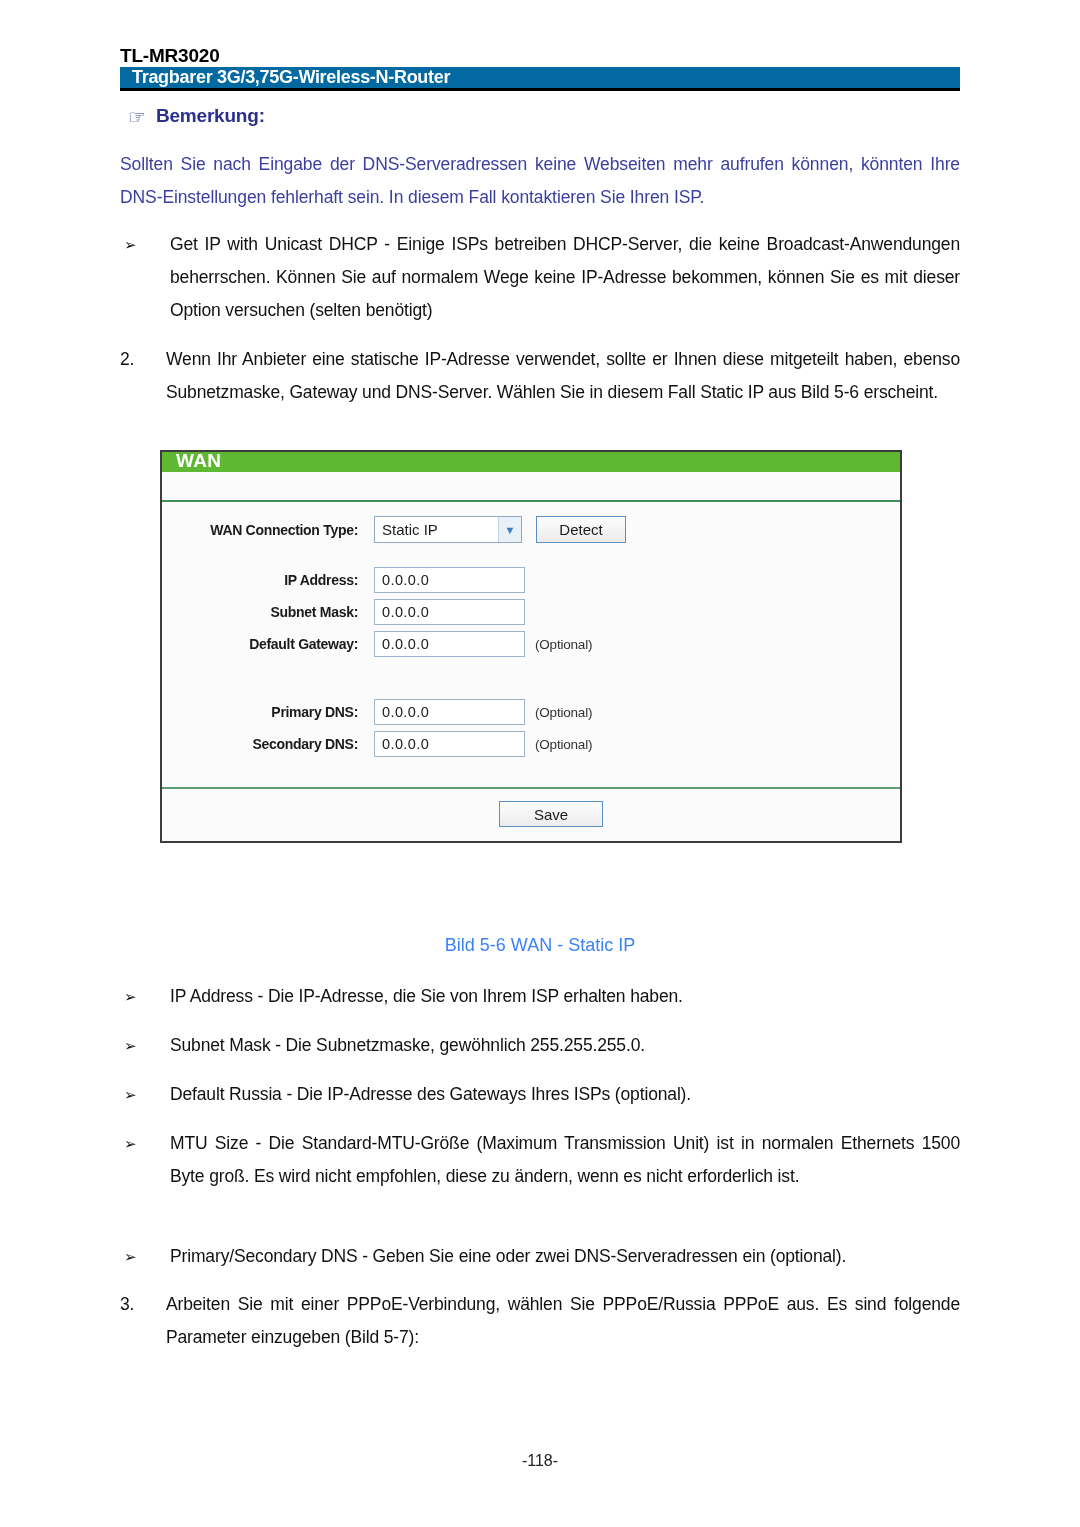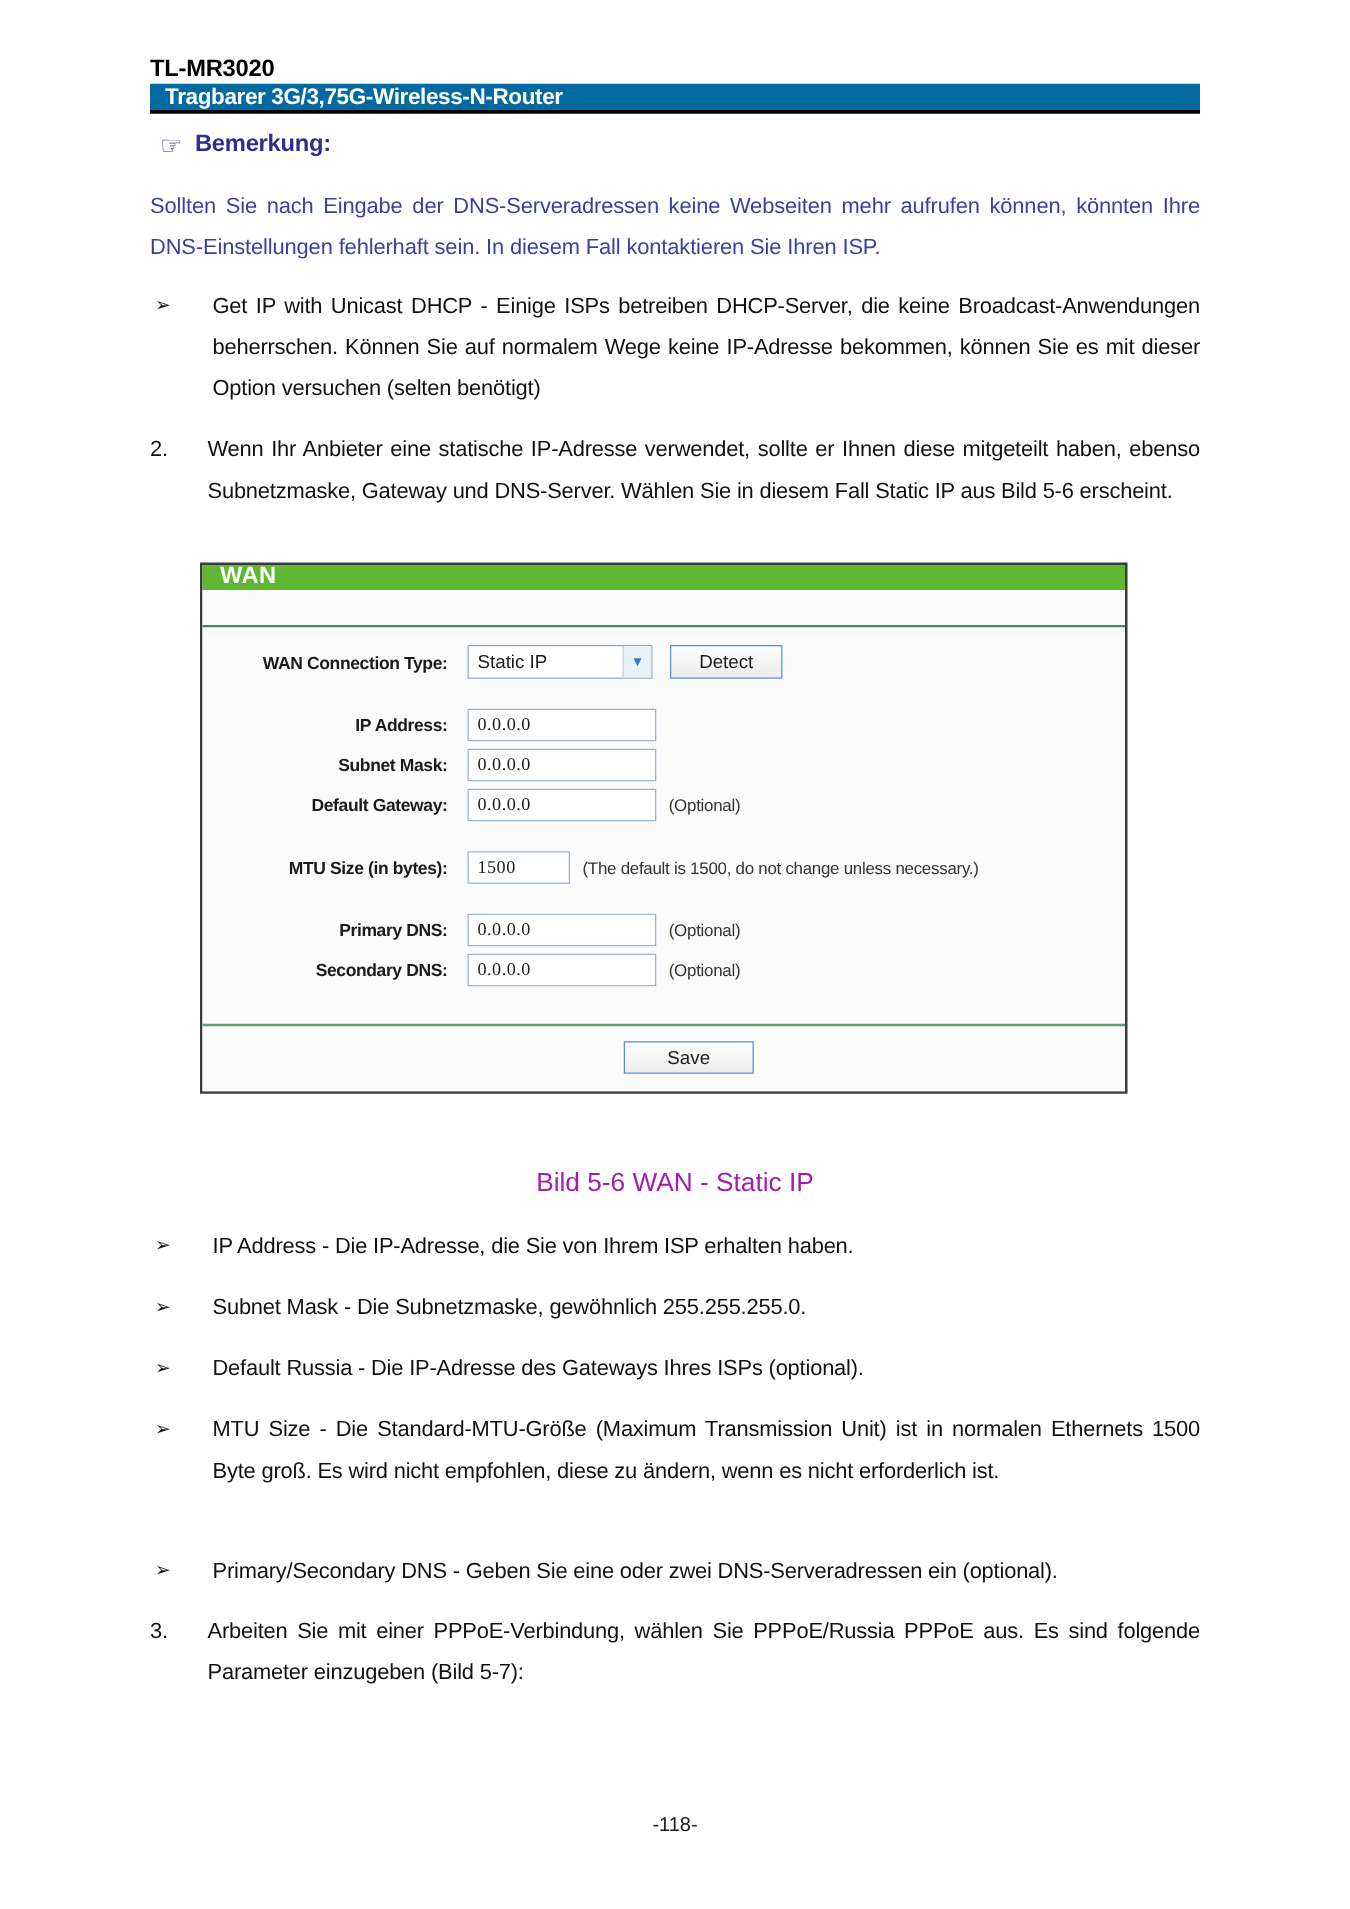--- a/index.html
+++ b/index.html
@@ -189,21 +189,20 @@
     box-sizing: border-box;
     height: 26px;
     border: 1px solid #9cb4cd;
     background: #ffffff;
     font-size: 14.5px;
     color: #1b1b1b;
     display: flex;
     align-items: center;
     padding-left: 7px;
     letter-spacing: 0.4px;
-    font-family: Liberation Serif, serif;
   }
   .txtbox.w-ip { width: 151px; }
   .txtbox.w-mtu { width: 82px; }
 
   .selbox {
     box-sizing: border-box;
     width: 148px;
     height: 27px;
     border: 1px solid #8fa8c4;
     background: #ffffff;
@@ -249,22 +248,22 @@
     background: #fbfbfb;
   }
   .spacer-md { height: 18px; }
 
   .fig-caption {
     position: absolute;
     left: 120px;
     top: 935px;
     width: 840px;
     text-align: center;
-    font-size: 21px;
-    color: #a21caf;
+    font-size: 18px;
+    color: #3b82f6;
   }
 
   .page-footer {
     position: absolute;
     left: 0;
     top: 1452px;
     width: 1080px;
     text-align: center;
     font-size: 16px;
     color: #222222;
@@ -335,25 +334,20 @@
     </div>
 
     <div class="frow">
       <div class="flabel">Default Gateway:</div>
       <div class="txtbox w-ip">0.0.0.0</div>
       <div class="fhint">(Optional)</div>
     </div>
 
     <div class="spacer-md"></div>
 
-    <div class="frow">
-      <div class="flabel">MTU Size (in bytes):</div>
-      <div class="txtbox w-mtu">1500</div>
-      <div class="fhint">(The default is 1500, do not change unless necessary.)</div>
-    </div>
 
     <div class="spacer-md"></div>
 
     <div class="frow">
       <div class="flabel">Primary DNS:</div>
       <div class="txtbox w-ip">0.0.0.0</div>
       <div class="fhint">(Optional)</div>
     </div>
 
     <div class="frow">

